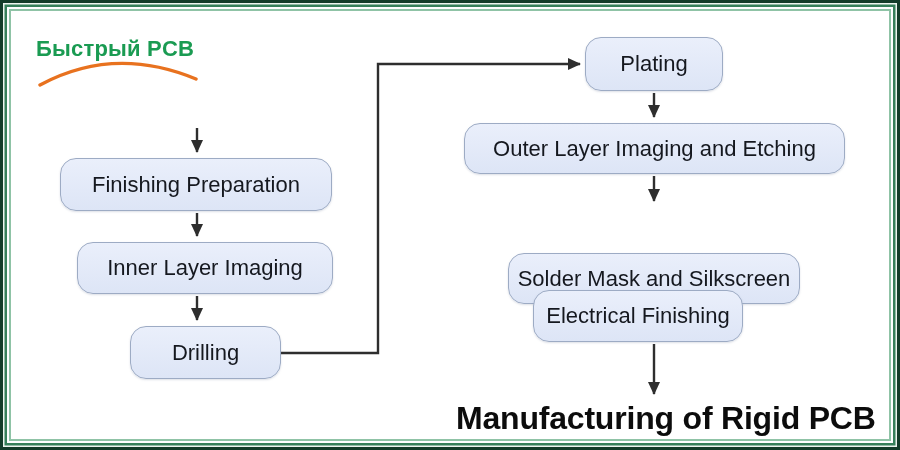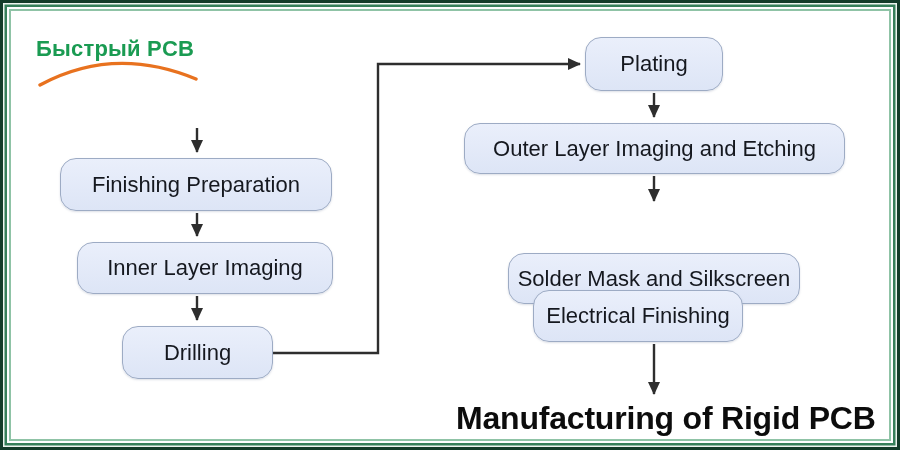--- a/index.html
+++ b/index.html
@@ -29,21 +29,21 @@
     position:absolute;z-index:2;display:flex;align-items:center;justify-content:center;
     background:linear-gradient(180deg,#eaeffb 0%,#dde5f6 100%);
     border:1.6px solid #9dabc4;border-radius:16px;
     color:#15181f;font-size:22px;font-weight:500;text-align:center;
     box-shadow:0 1px 2px rgba(120,130,160,0.25);
     box-sizing:border-box;white-space:nowrap;
   }
   .l1{left:45px;top:72px;width:305px;height:54px;}
   .l2{left:60px;top:158px;width:272px;height:53px;}
   .l3{left:77px;top:242px;width:256px;height:52px;}
-  .l4{left:122px;top:326px;width:151px;height:53px;}
+  .l4{left:130px;top:326px;width:151px;height:53px;}
   .r1{left:585px;top:37px;width:138px;height:54px;}
   .r2{left:464px;top:123px;width:381px;height:51px;}
   .r3{left:508px;top:207px;width:292px;height:51px;margin-top:46px;}
   .r4{left:533px;top:290px;width:210px;height:52px;}
   #arrows{position:absolute;inset:0;z-index:1;}
   #caption{
     position:absolute;left:456px;top:400px;z-index:2;
     font-size:32px;font-weight:700;color:#0c0c0c;letter-spacing:-0.2px;white-space:nowrap;
   }
 </style>

